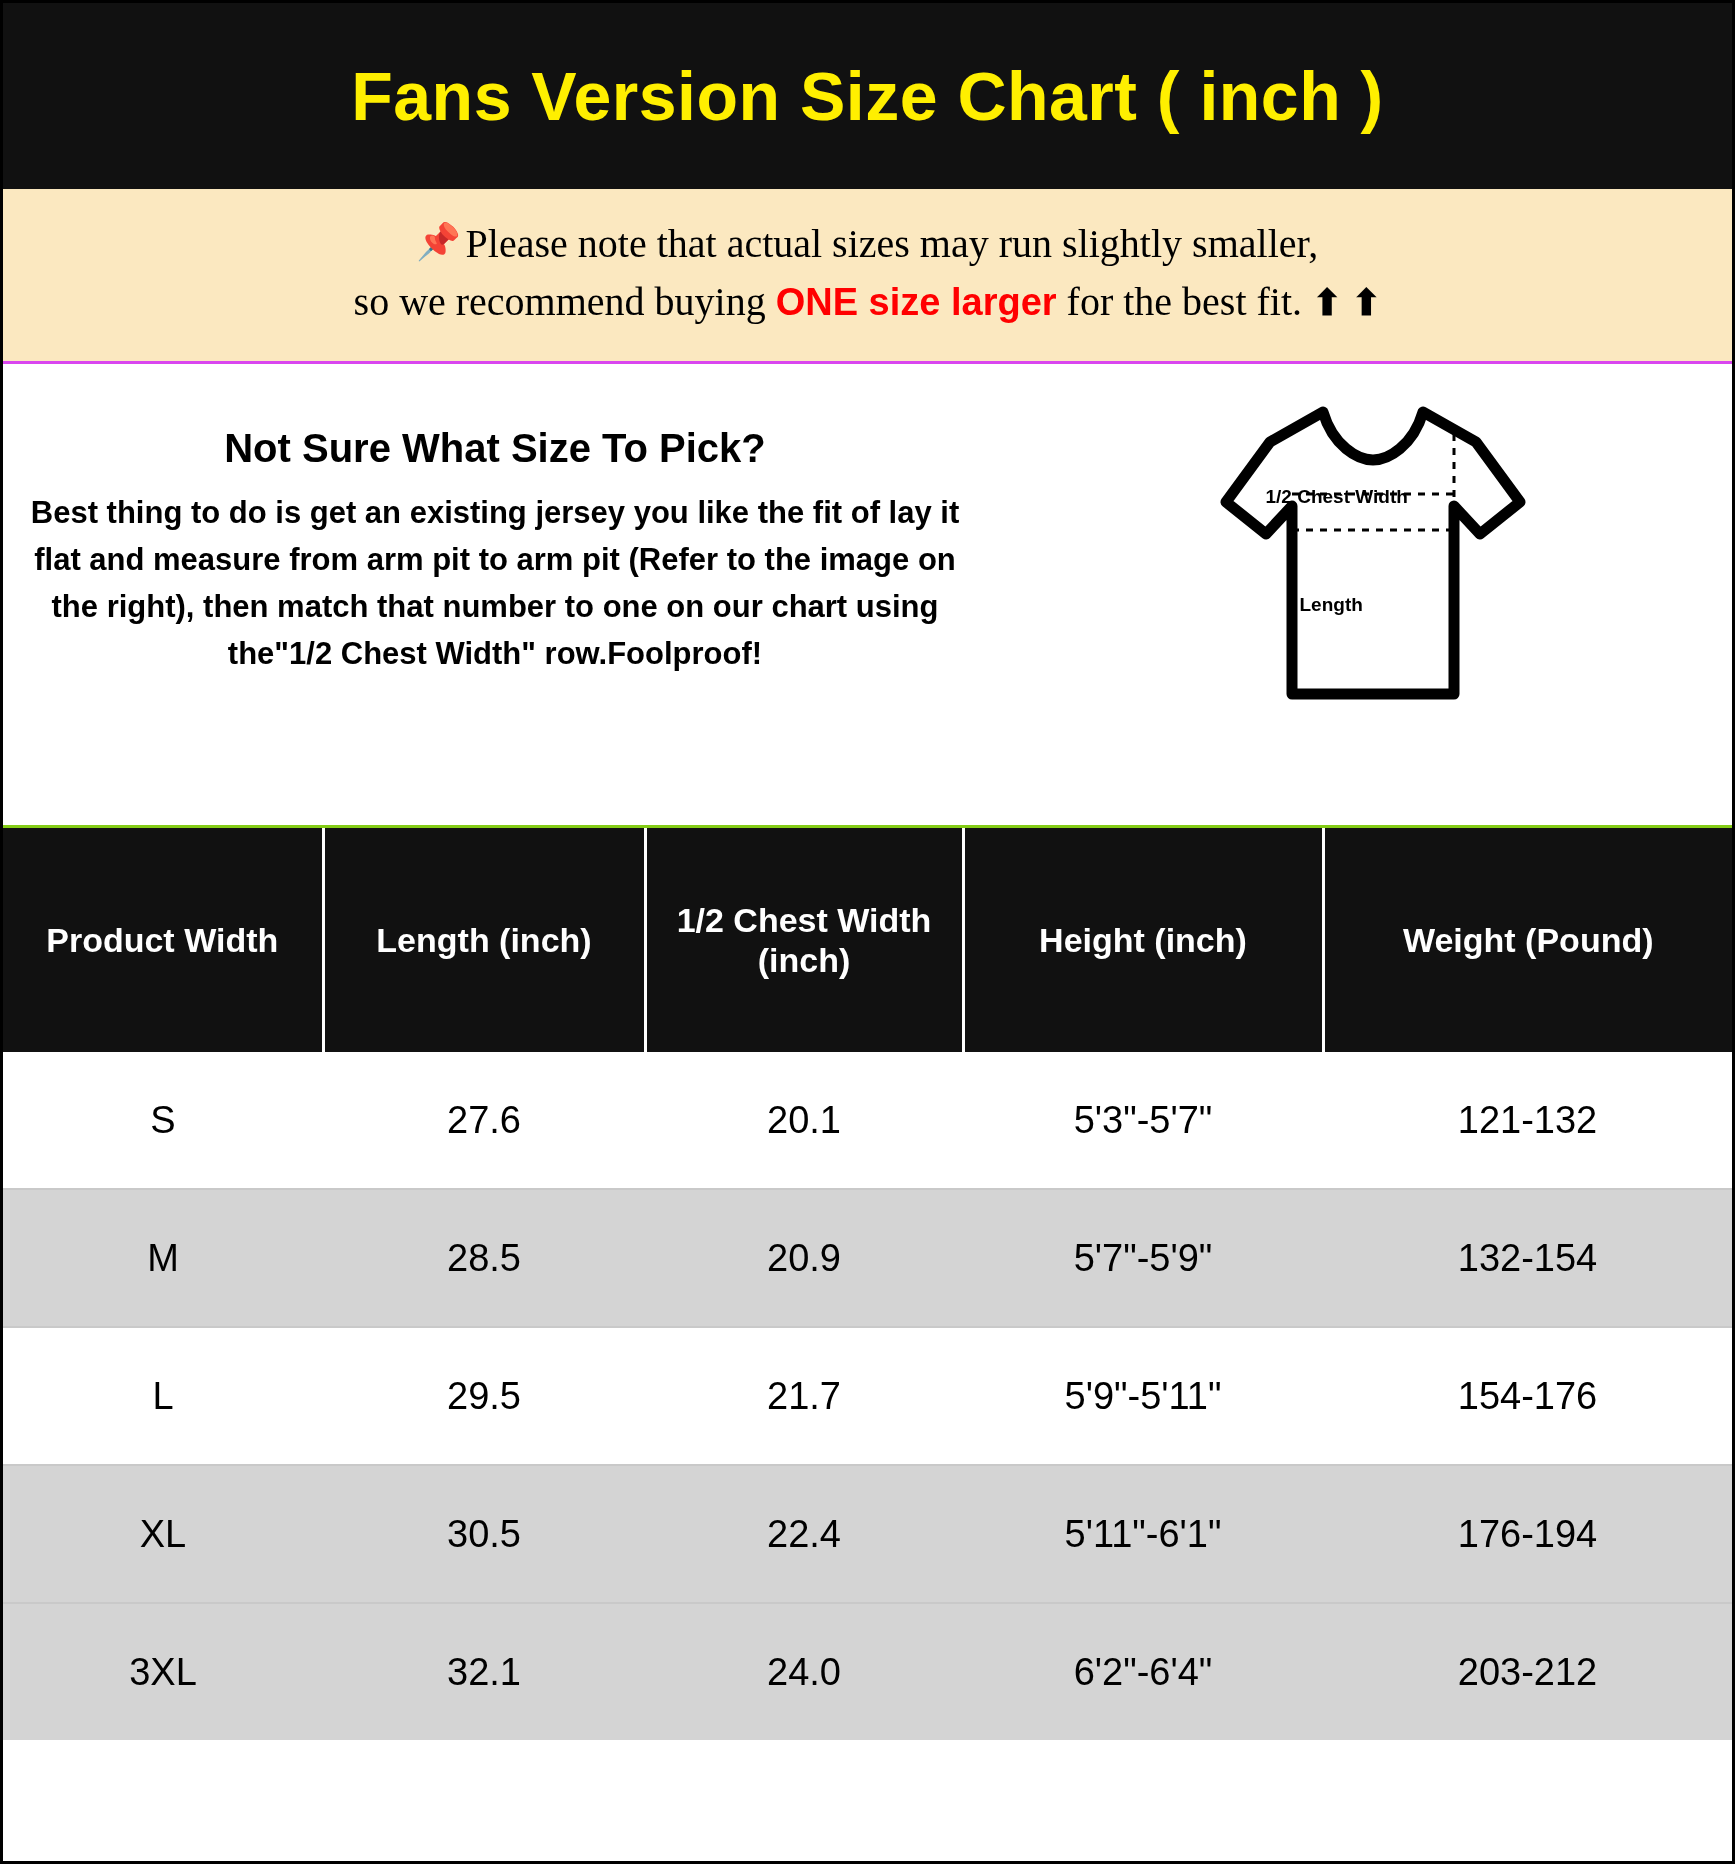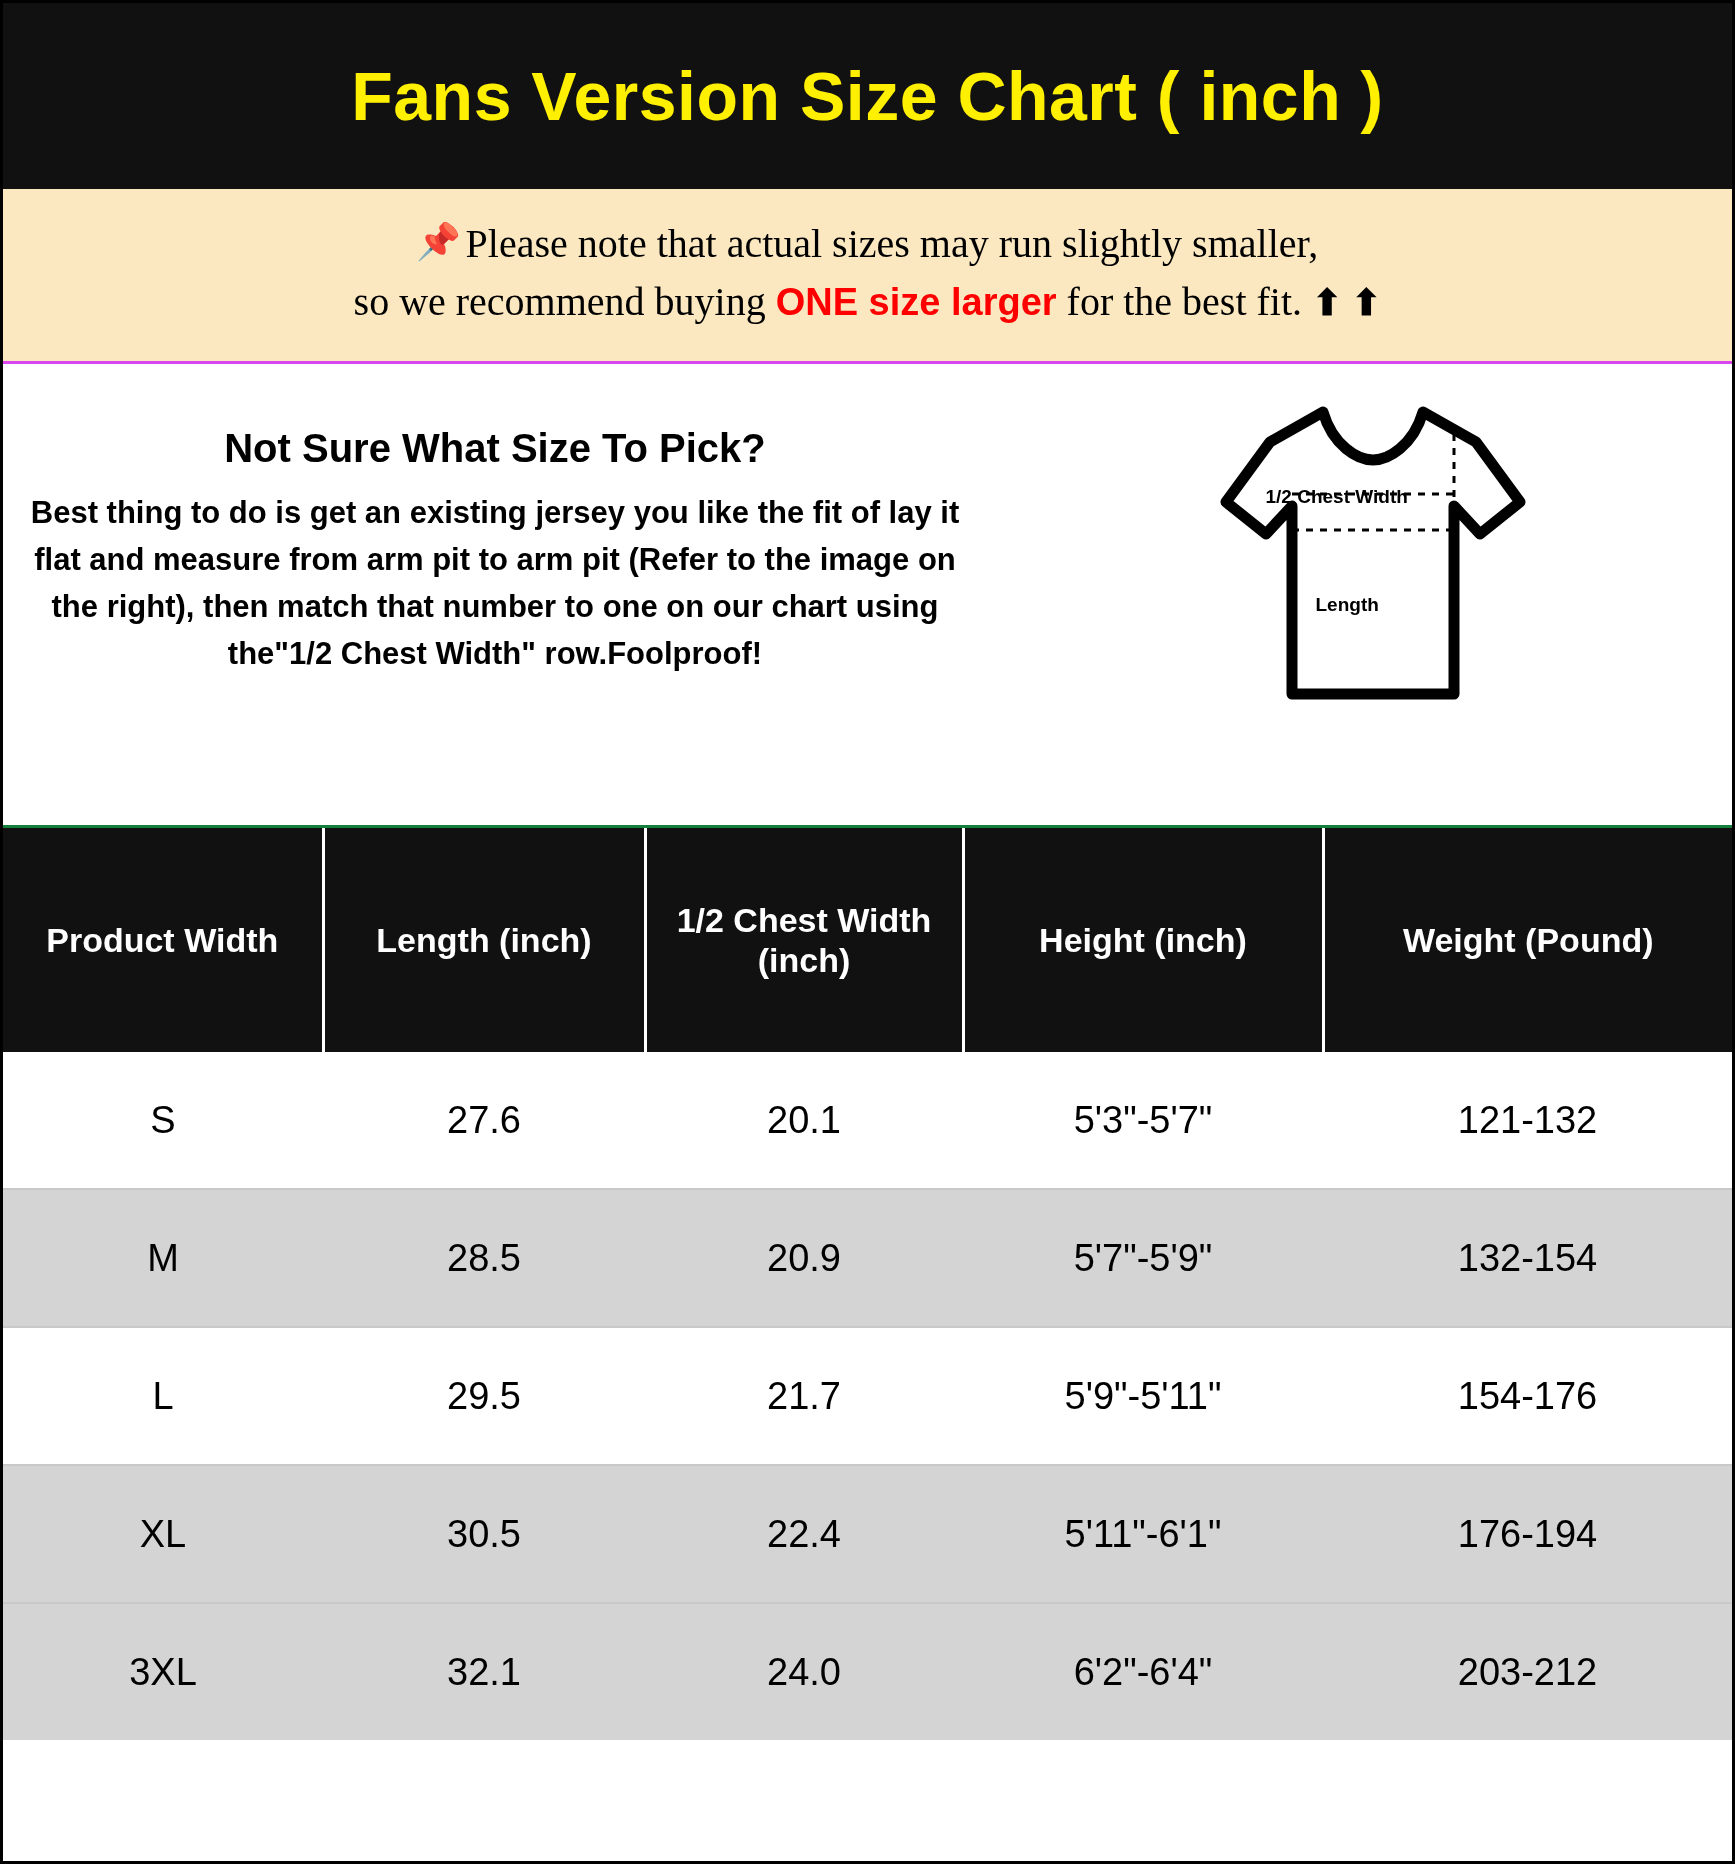--- a/index.html
+++ b/index.html
@@ -68,21 +68,21 @@
   }
   .arrow-up {
     font-weight: bold;
     font-size: 36px;
   }
 
   
   .info-section {
     display: flex;
     align-items: flex-start;
-    border-bottom: 3px solid #15803d;
+    border-bottom: 3px solid #84cc16;
     height: 464px;
     box-sizing: border-box;
   }
   .info-left {
     width: 1010px;
     padding: 62px 40px 0 14px;
     box-sizing: border-box;
     text-align: center;
   }
   .info-heading {
@@ -112,21 +112,21 @@
   .tee-wrap svg { display: block; }
   .tee-label {
     position: absolute;
     font-size: 19px;
     font-weight: bold;
     font-family: Liberation Sans, sans-serif;
     color: #000000;
     white-space: nowrap;
   }
   .tee-label.chest { left: 58px; top: 92px; }
-  .tee-label.length { left: 108px; top: 200px; }
+  .tee-label.length { left: 92px; top: 200px; }
 
   
   table.size-table {
     width: 100%;
     border-collapse: collapse;
     table-layout: fixed;
   }
   table.size-table th {
     background: #111111;
     color: #ffffff;

